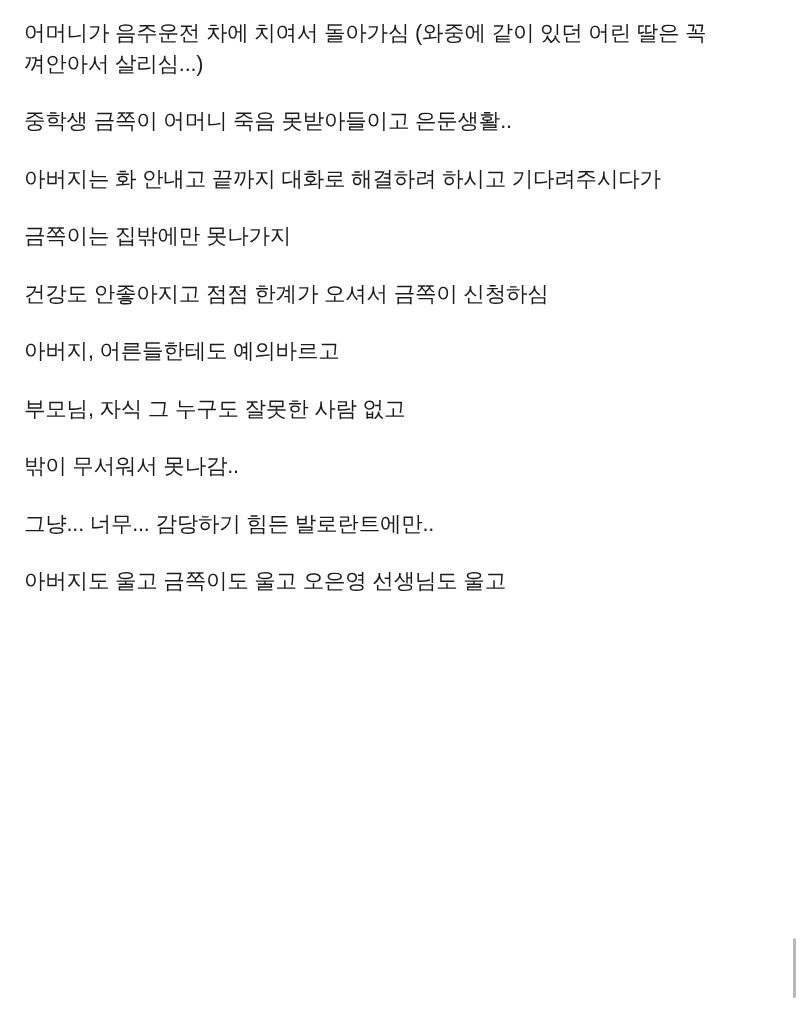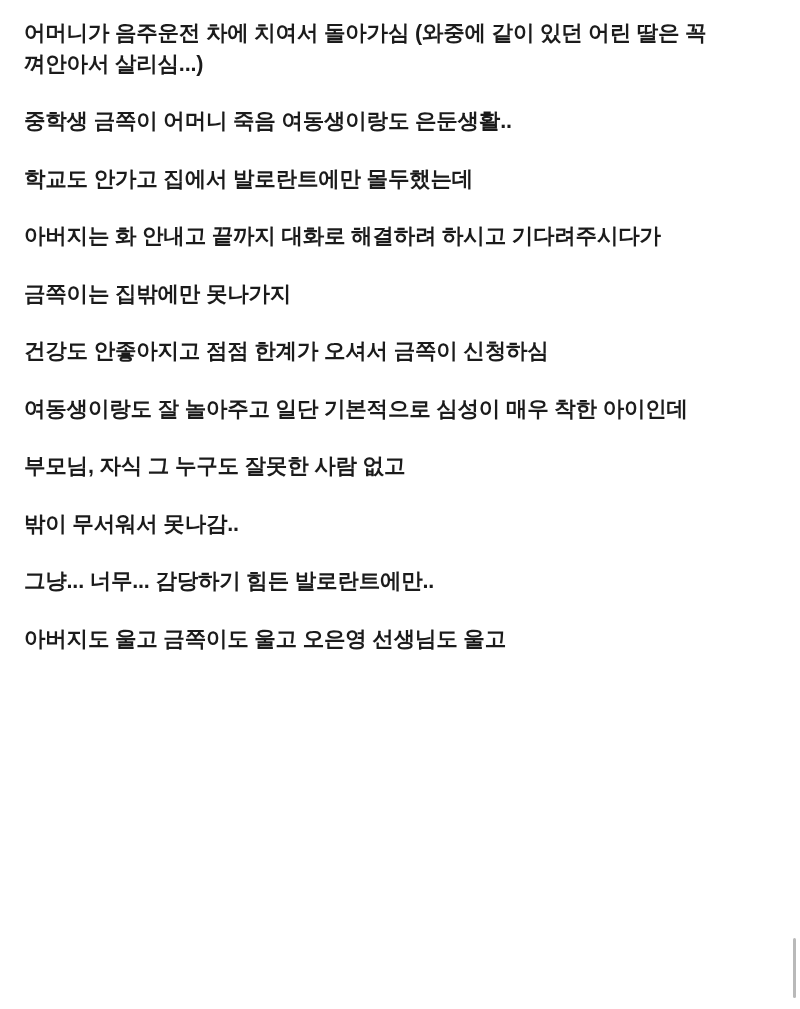--- a/index.html
+++ b/index.html
@@ -10,21 +10,20 @@
   body {
     font-family: "Liberation Sans", "DejaVu Sans", sans-serif;
   }
   .page {
     position: relative;
     width: 800px;
     height: 1009px;
     background: #ffffff;
     box-sizing: border-box;
     overflow: hidden;
-    font-weight: bold;
   }
   .content {
     padding: 18px 40px 0 24px;
     box-sizing: border-box;
   }
   .para {
     font-size: 21.5px;
     line-height: 1.42;
     color: #1b1b1b;
     letter-spacing: -0.2px;
@@ -45,25 +44,24 @@
     background: #b9b9b9;
     border-radius: 2px;
   }
 </style>
 </head>
 <body>
 
 <div class="page">
   <div class="content">
     <p class="para">어머니가 음주운전 차에 치여서 돌아가심 (와중에 같이 있던 어린 딸은 꼭 껴안아서 살리심...)</p>
-    <p class="para">중학생 금쪽이 어머니 죽음 여동생이랑도 은둔생활..</p>
-    <p class="para">학교도 안가고 집에서 발로란트에만 몰두했는데</p>
+    <p class="para">중학생 금쪽이 어머니 죽음 못받아들이고 은둔생활..</p>
     <p class="para">아버지는 화 안내고 끝까지 대화로 해결하려 하시고 기다려주시다가</p>
     <p class="para">금쪽이는 집밖에만 못나가지</p>
     <p class="para">건강도 안좋아지고 점점 한계가 오셔서 금쪽이 신청하심</p>
-    <p class="para">여동생이랑도 잘 놀아주고 일단 기본적으로 심성이 매우 착한 아이인데</p>
+    <p class="para">아버지, 어른들한테도 예의바르고</p>
     <p class="para">부모님, 자식 그 누구도 잘못한 사람 없고</p>
     <p class="para">밖이 무서워서 못나감..</p>
     <p class="para">그냥... 너무... 감당하기 힘든 발로란트에만..</p>
     <p class="para">아버지도 울고 금쪽이도 울고 오은영 선생님도 울고</p>
   </div>
   <div class="edge-scrollbar"></div>
 </div>
 
 </body></html>

